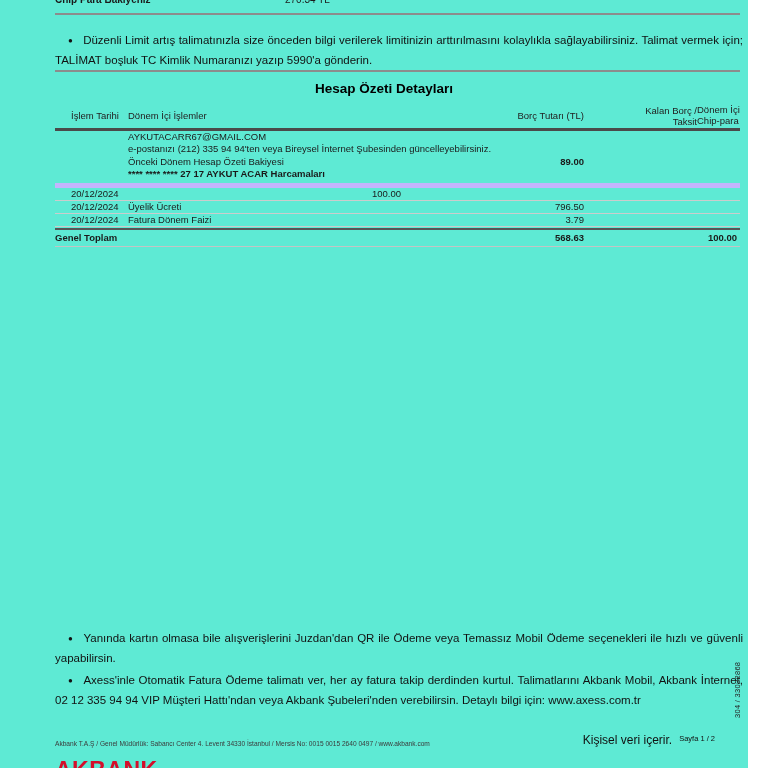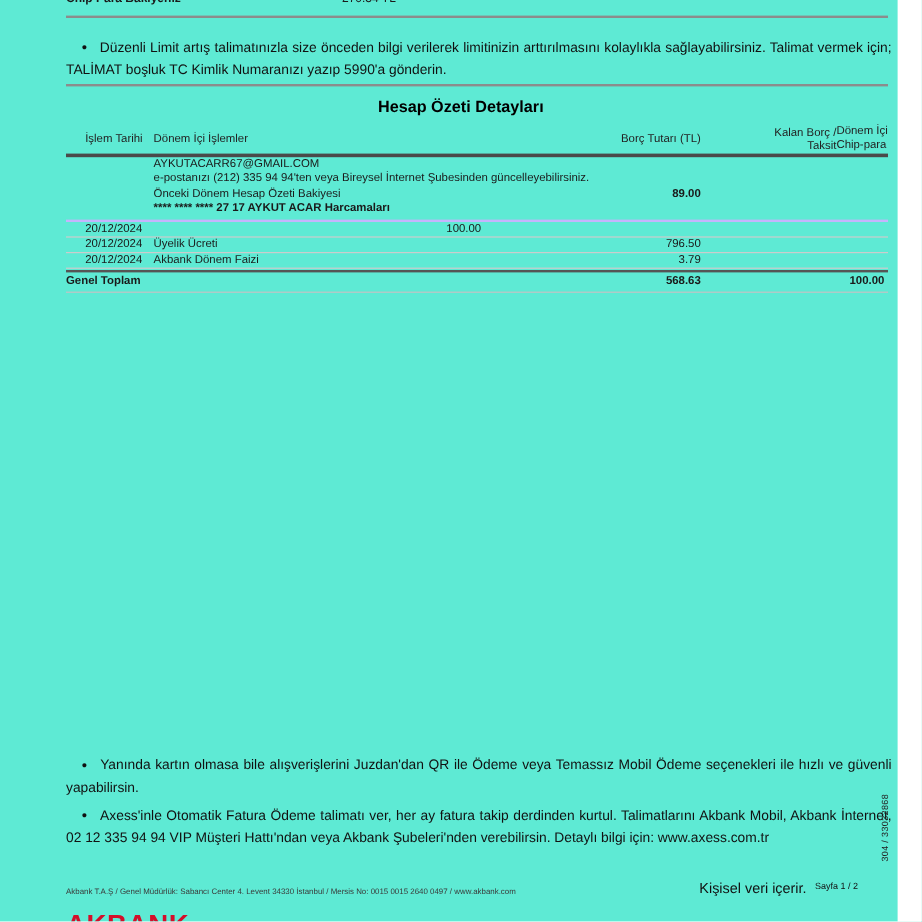--- a/index.html
+++ b/index.html
@@ -47,21 +47,21 @@
   .c-kalan { width: 113px; text-align: right; padding-left: 44px; }
   .c-chip { width: 43px; padding-right: 3px; text-align: right; white-space: nowrap; }
 
   .t-head { height: 25px; color: #222; }
   .t-head .c-chip { line-height: 10.5px; }
   .head-rule { height: 2.5px; background: #4a4a4a; }
 
   .t-line { line-height: 12.6px; }
   .bold { font-weight: bold; }
   .item-row { height: 13px; line-height: 13px; border-bottom: 1px solid #cccccc; }
-  .items { border-top: 2px solid #c4b5fd; margin-top: 2px; }
+  .items { border-top: 5px solid #c4b5fd; margin-top: 2px; }
   .total-rule { height: 2px; background: #555; margin-top: 1px; }
   .t-total { height: 17px; line-height: 17px; font-weight: bold; border-bottom: 1px solid #c4c4c4; }
   .c-total-label { flex: 1; }
 
   
   .side-code {
     position: absolute; right: 6px; top: 638px; height: 80px;
     writing-mode: vertical-rl; transform: rotate(180deg);
     font-size: 7.5px; color: #222; letter-spacing: 0.3px; white-space: nowrap;
   }
@@ -137,21 +137,21 @@
       </div>
       <div class="t-row item-row">
         <div class="c-date">20/12/2024</div>
         <div class="c-desc">Üyelik Ücreti</div>
         <div class="c-debt">796.50</div>
         <div class="c-kalan"></div>
         <div class="c-chip"></div>
       </div>
       <div class="t-row item-row">
         <div class="c-date">20/12/2024</div>
-        <div class="c-desc">Akbank Dönem Faizi</div>
+        <div class="c-desc">Fatura Dönem Faizi</div>
         <div class="c-debt">3.79</div>
         <div class="c-kalan"></div>
         <div class="c-chip"></div>
       </div>
     </div>
 
     <div class="total-rule"></div>
     <div class="t-row t-total">
       <div class="c-total-label">Genel Toplam</div>
       <div class="c-debt">568.63</div>

